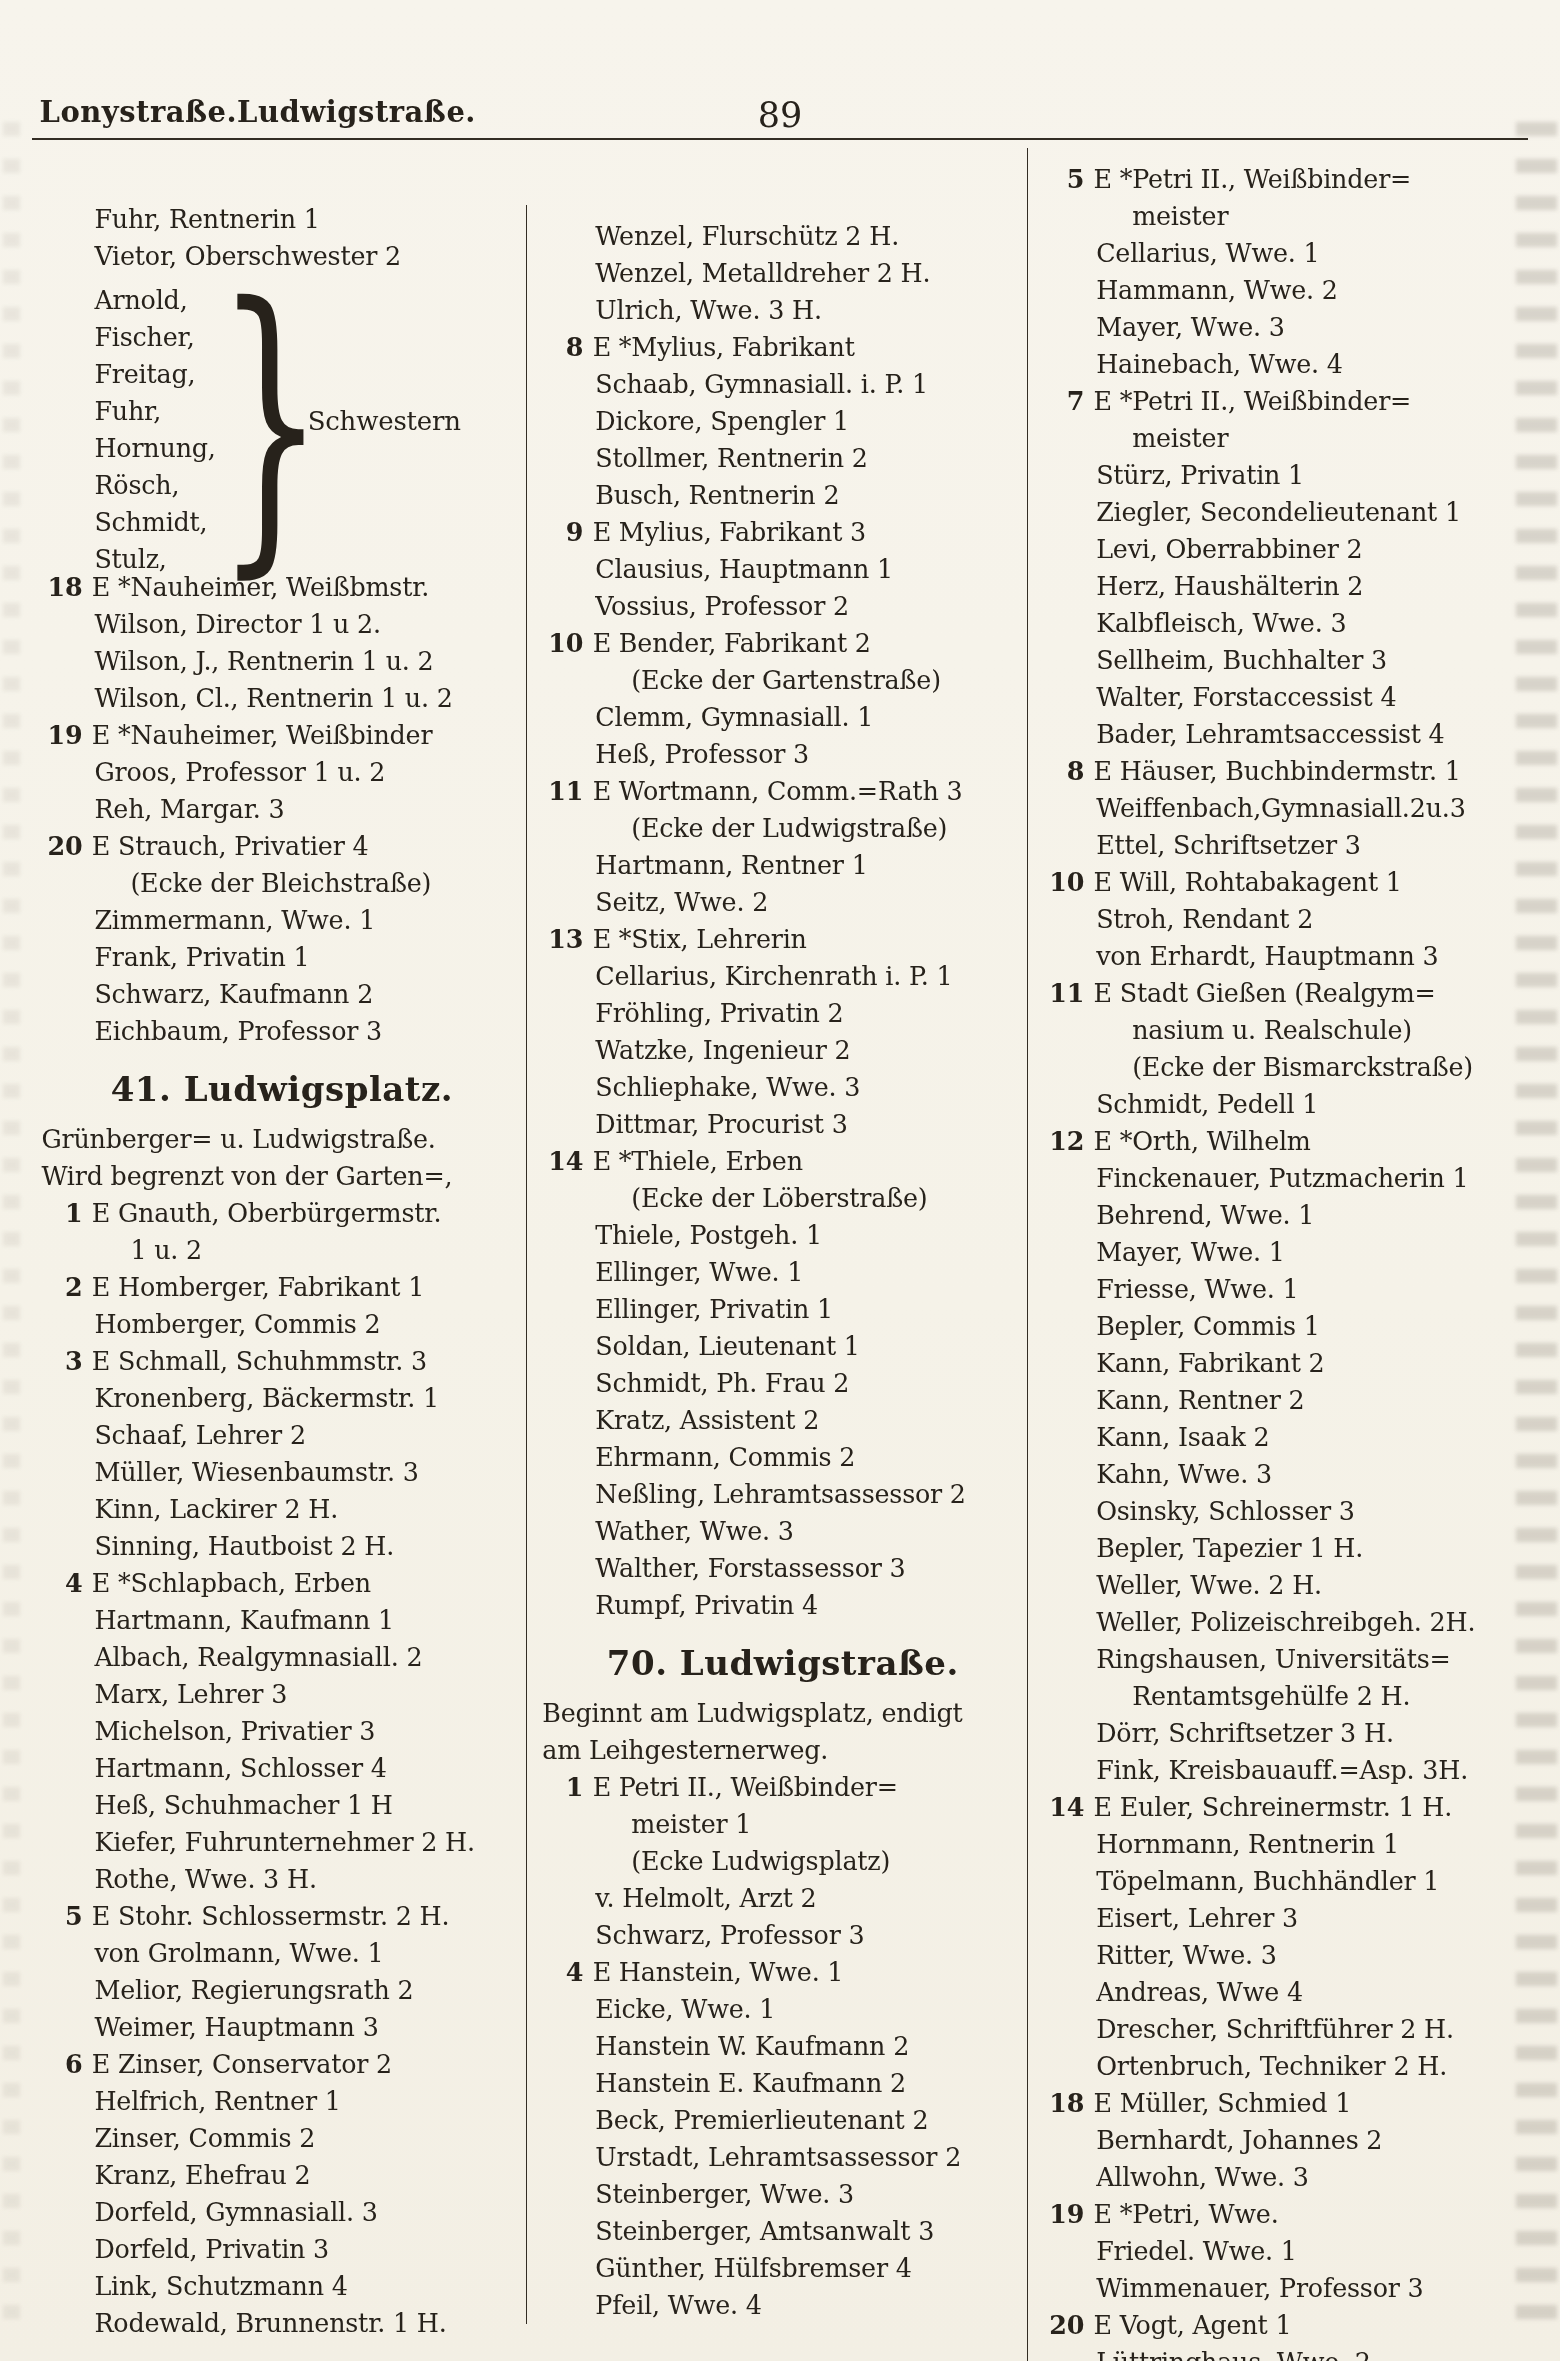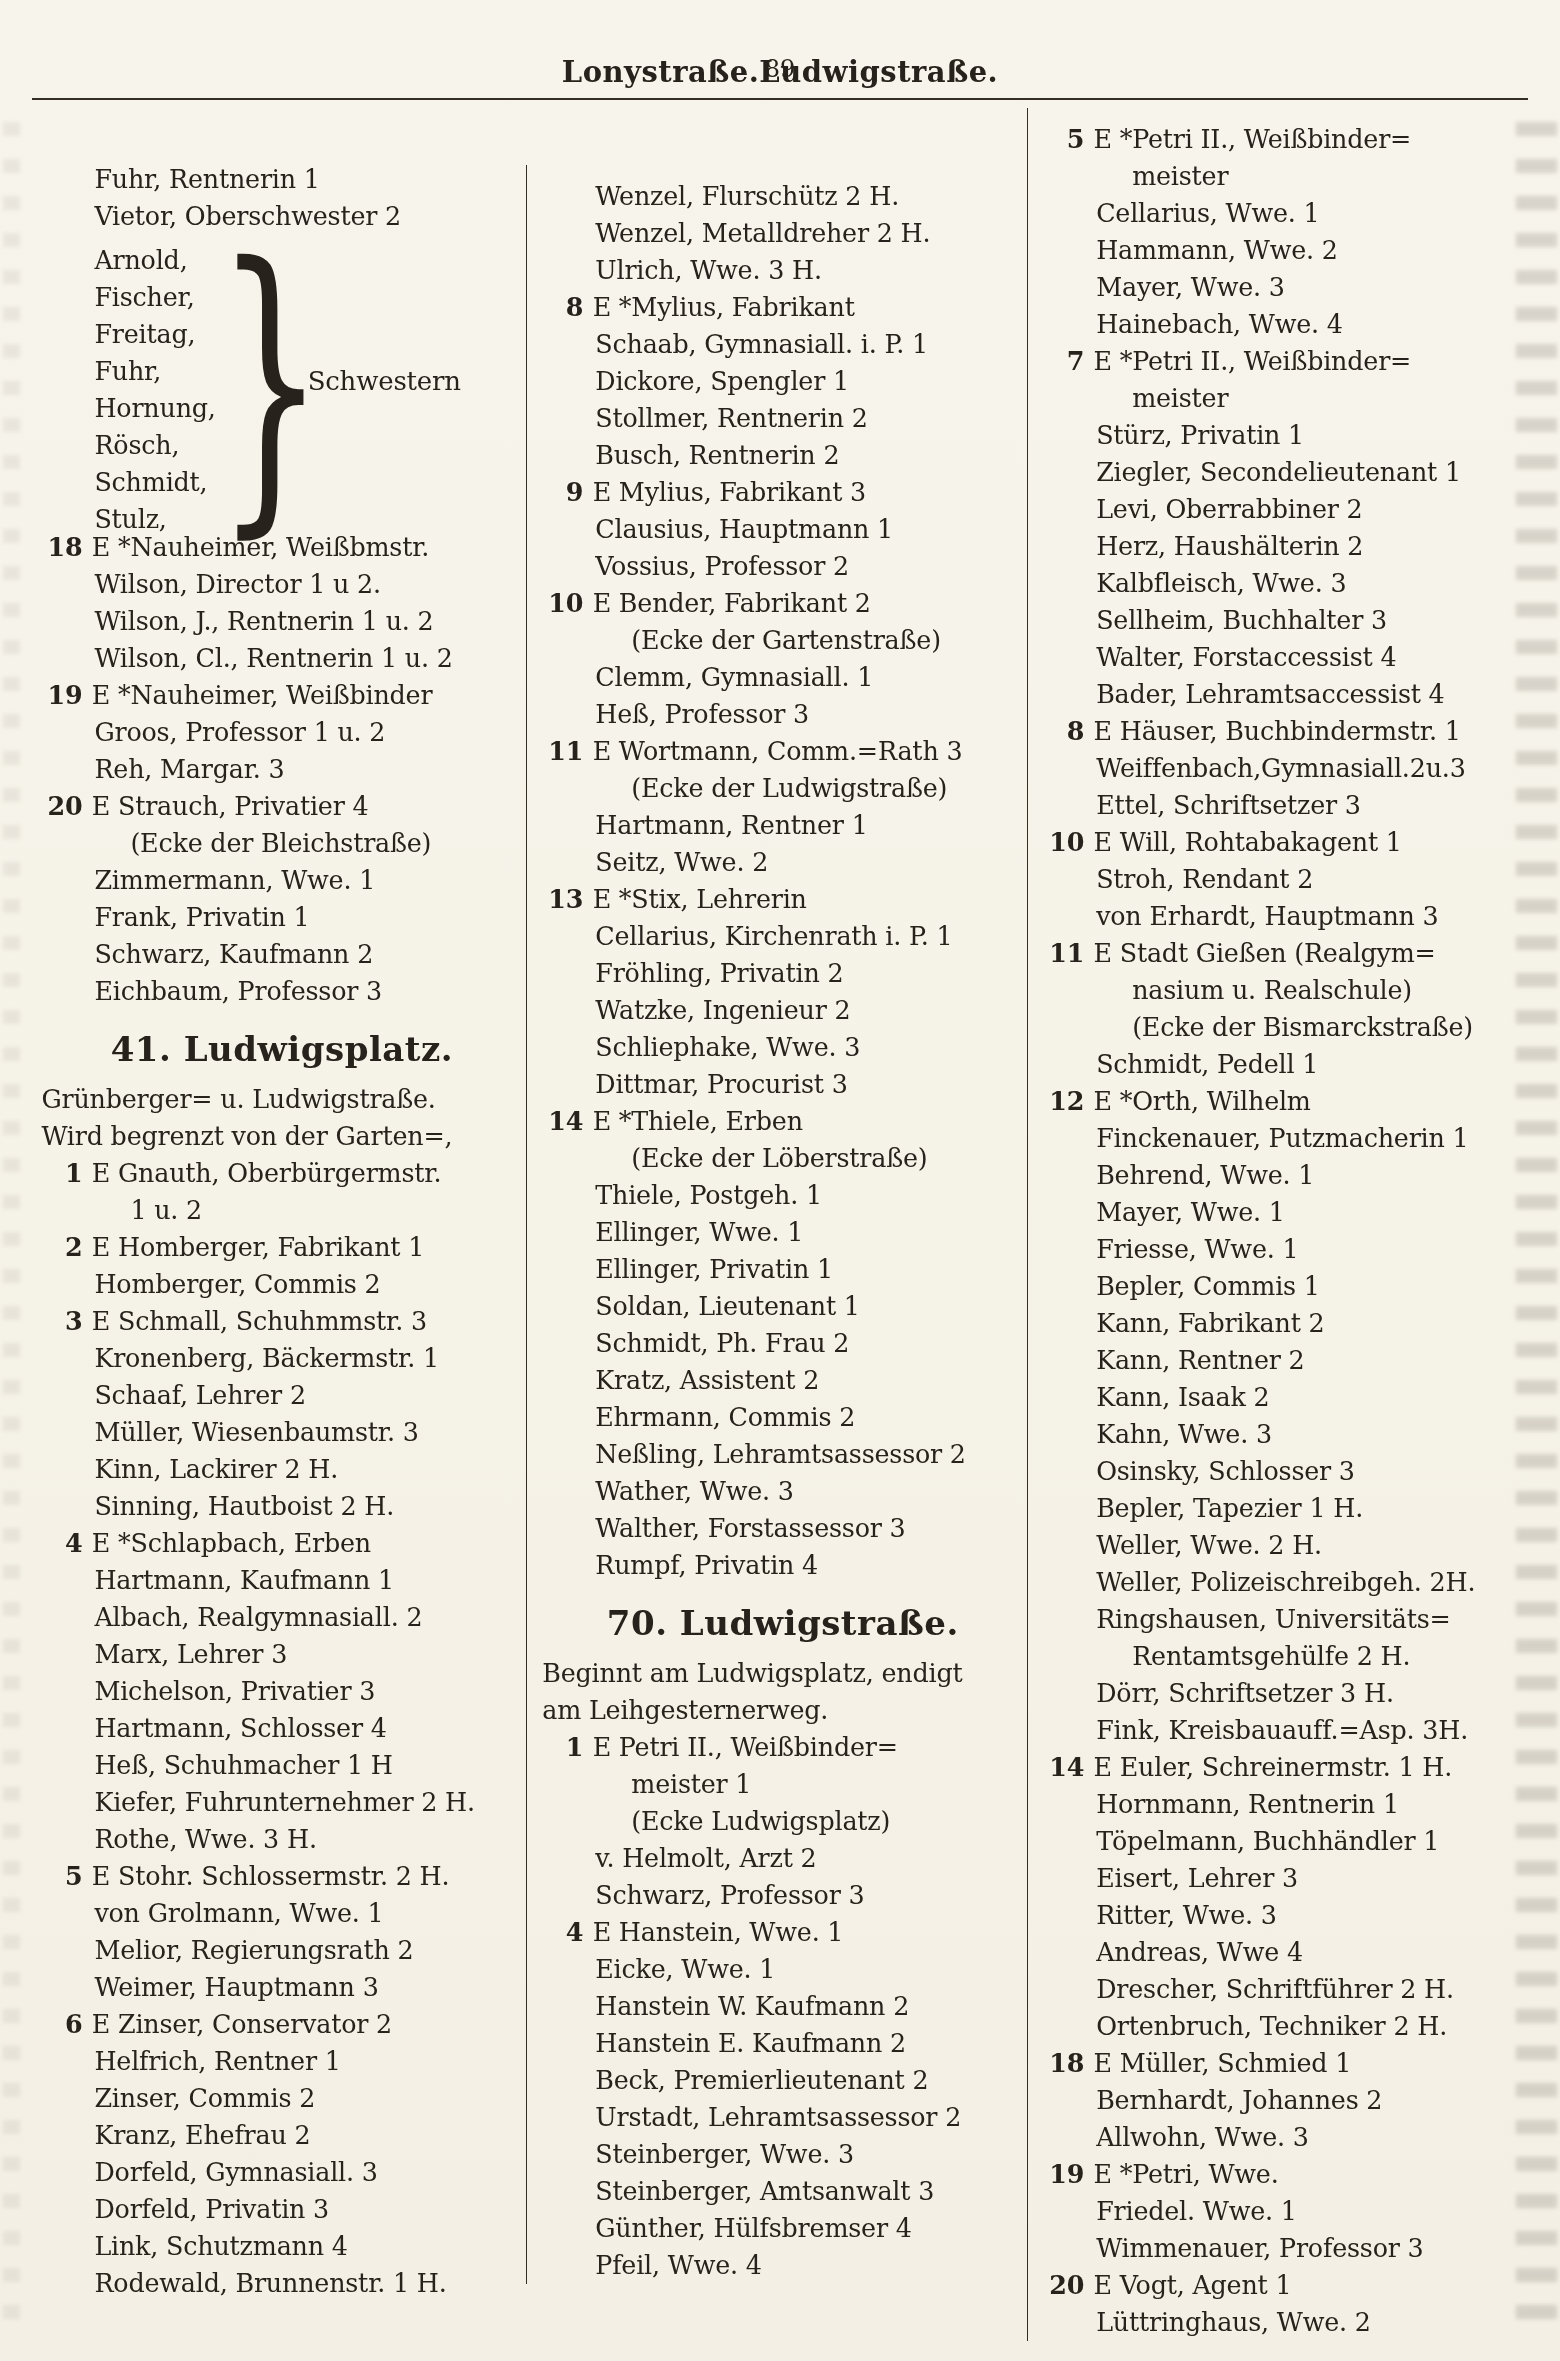--- a/index.html
+++ b/index.html
@@ -13,28 +13,29 @@
   }
   .page {
     width:100%; height:100%;
     padding:55px 32px 0 32px;
     position:relative;
     background:linear-gradient(180deg,#f7f4ec 0%,#f5f2e8 55%,#f3efe4 100%);
   }
   .header {
     position:relative;
     display:flex;
-    justify-content:center;
+    justify-content:flex-start;
     align-items:baseline;
     padding:0 7.5px 9.4px 7.5px;
+    margin-top:40px;
   }
   .header .side { font-weight:bold; font-size:29px; letter-spacing:0.5px; }
   .header .pageno {
     position:absolute; left:50%; transform:translateX(-50%);
-    font-size:24px; font-weight:normal;
+    font-size:35px; font-weight:normal;
   }
   .rule { border-top:2.8px solid #332d24; }
   .content {
     display:flex;
     align-items:center;
     height:calc(100% - 73px);
     margin-top:7.5px;
   }
   .col {
     flex:1 1 0;

